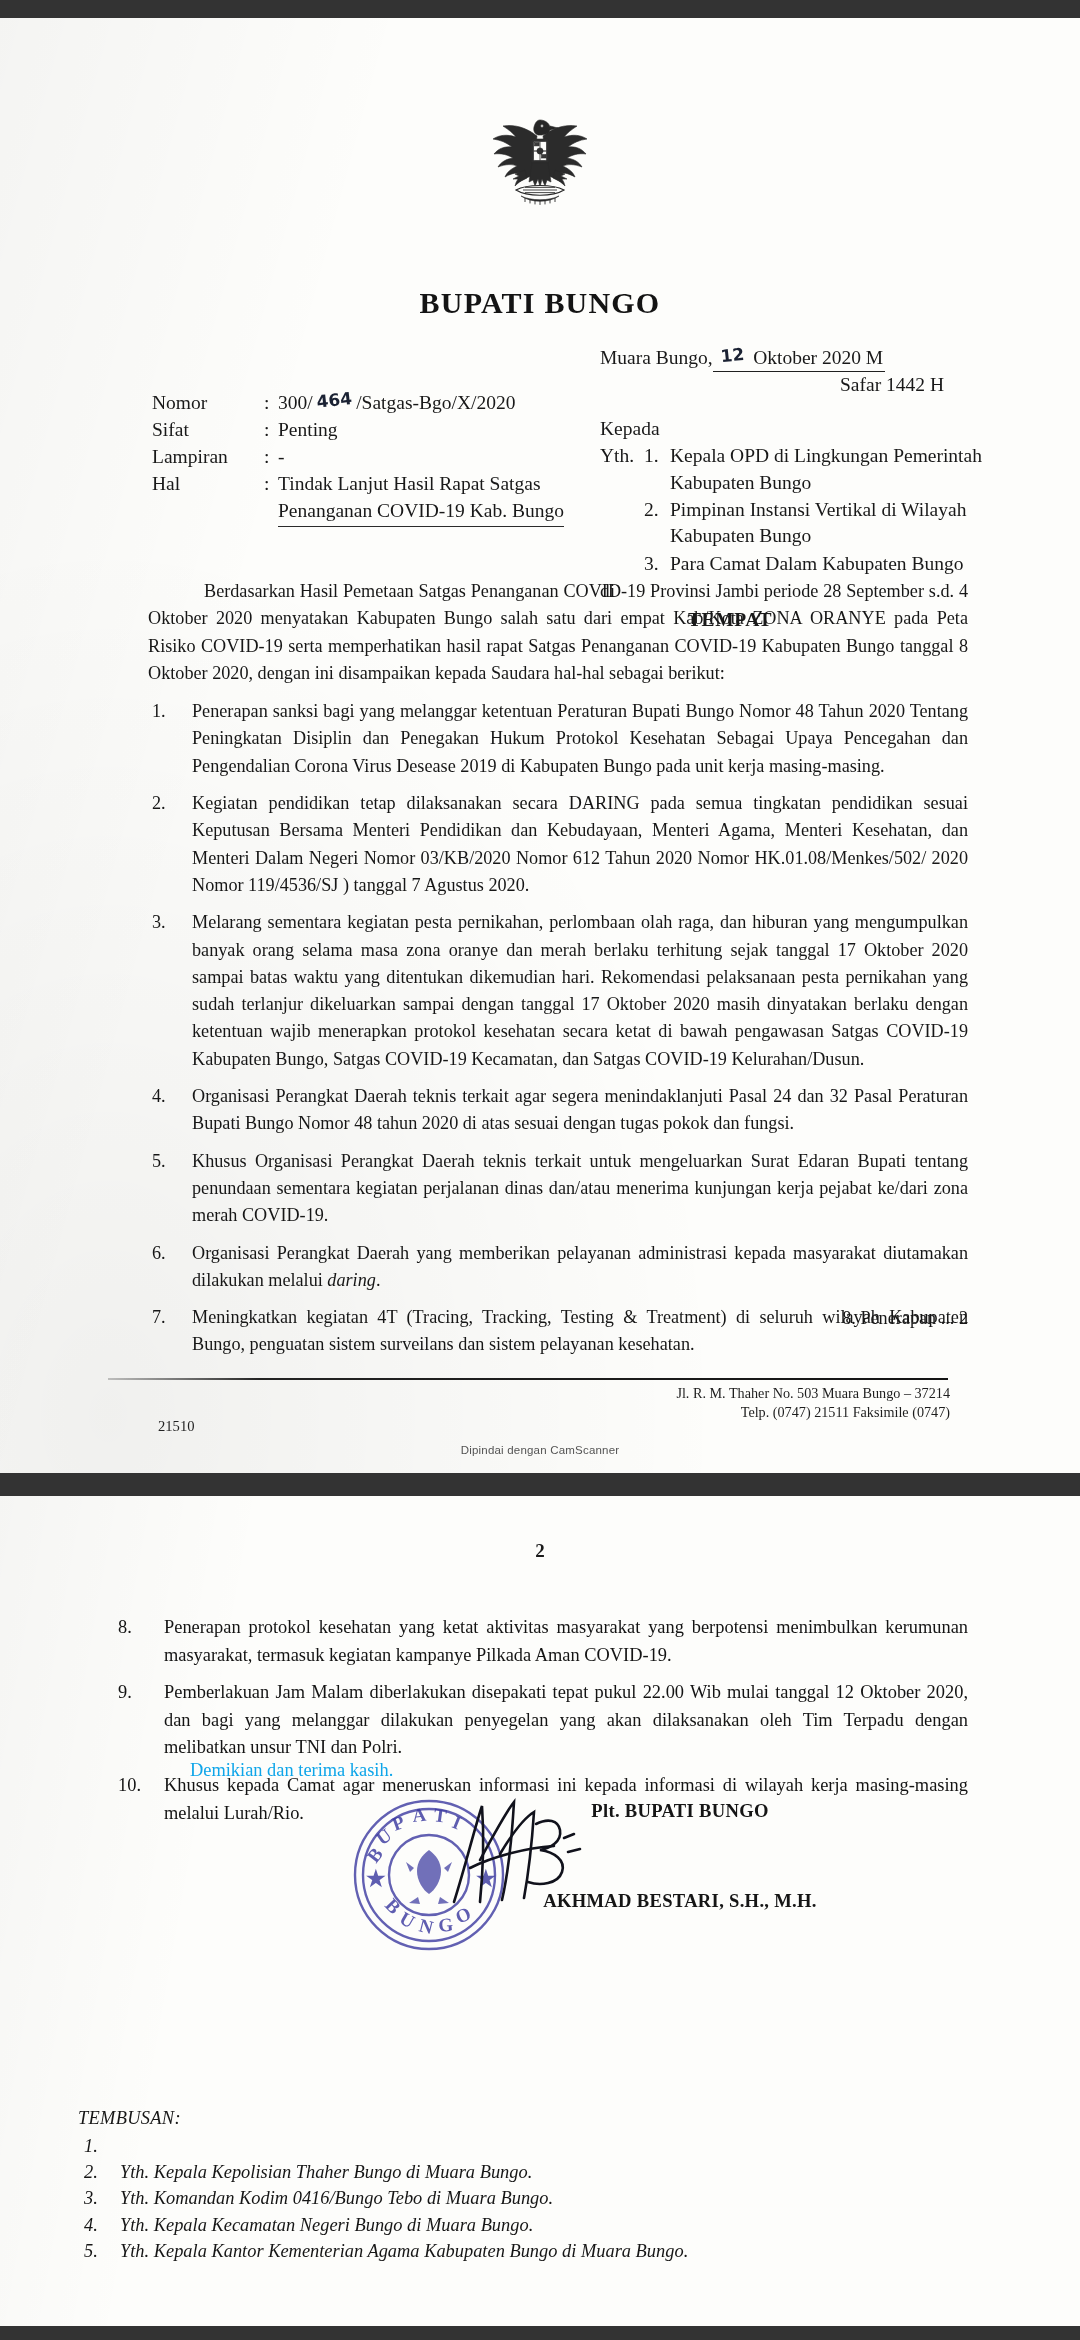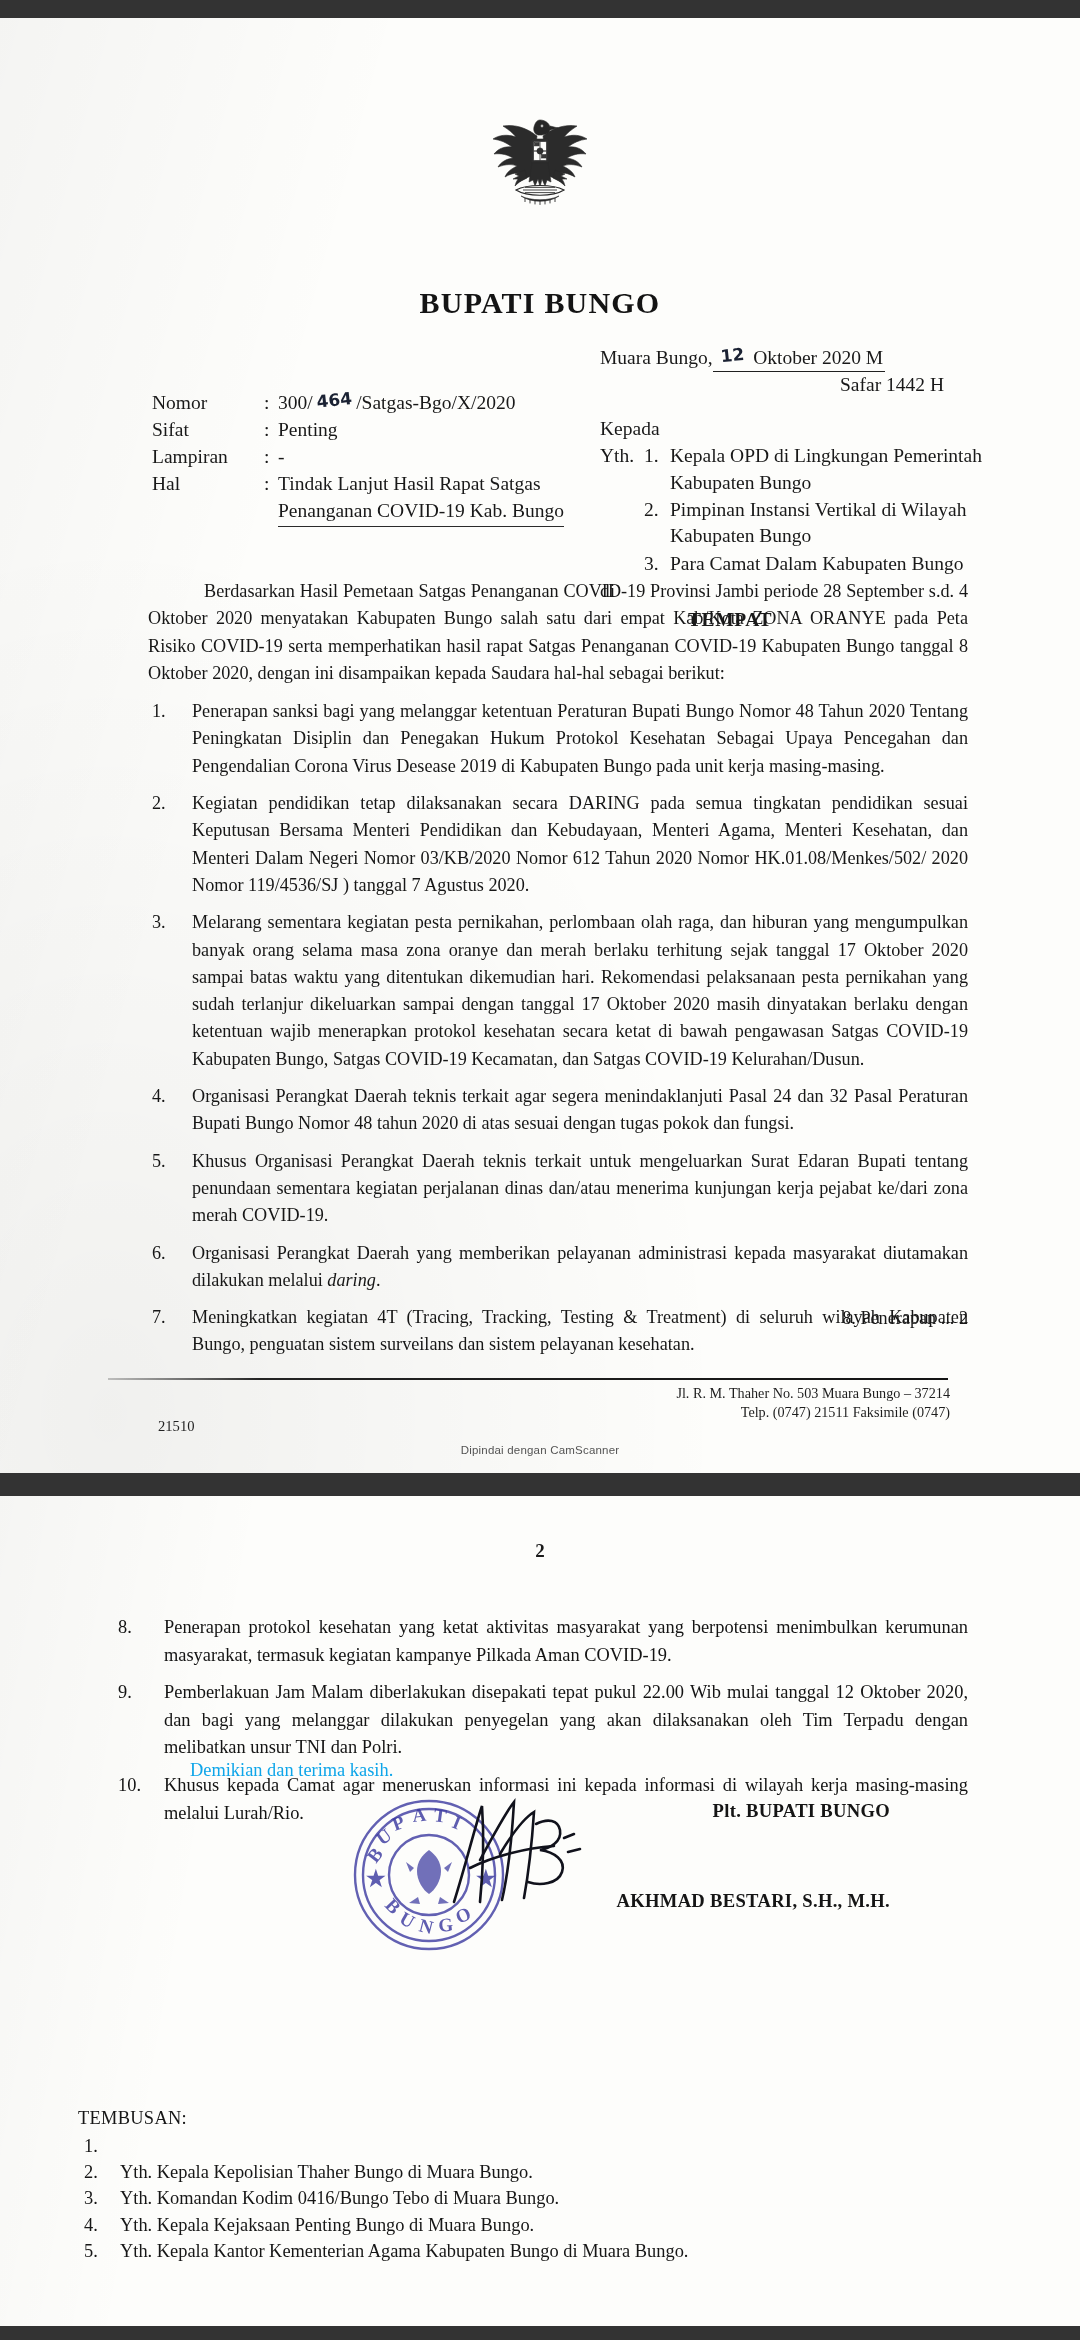--- a/index.html
+++ b/index.html
@@ -238,21 +238,21 @@
     top: 1760px;
     font-size: 18.4px;
     color: #0ea5e9;
   }
 
   .signblock {
     position: absolute;
     left: 470px;
     top: 1800px;
     width: 420px;
-    text-align: right;
+    text-align: center;
     font-size: 18.6px;
     color: #151515;
   }
   .sign-title { font-weight: bold; letter-spacing: 0.3px; }
   .sign-name {
     font-weight: bold;
     letter-spacing: 0.3px;
     margin-top: 68px;
   }
 
@@ -274,20 +274,21 @@
   }
 
   .tembusan {
     position: absolute;
     left: 78px;
     top: 2105px;
     width: 900px;
     font-size: 18.4px;
     color: #161616;
     line-height: 1.42;
+    font-style: italic;
   }
   .tembusan-title { margin-bottom: 2px; letter-spacing: 0.3px; }
   ol.cclist { list-style: none; margin:0; padding:0; }
   ol.cclist > li { display:flex; }
   ol.cclist > li > .ln { flex: 0 0 42px; width: 42px; padding-left: 6px; }
 </style>
 </head>
 <body>
 
 <div class="viewer">
@@ -526,21 +527,21 @@
       <li>
         <span class="ln">2.</span>
         <span>Yth. Kepala Kepolisian Thaher Bungo di Muara Bungo.</span>
       </li>
       <li>
         <span class="ln">3.</span>
         <span>Yth. Komandan Kodim 0416/Bungo Tebo di Muara Bungo.</span>
       </li>
       <li>
         <span class="ln">4.</span>
-        <span>Yth. Kepala Kejaksaan Penting Bungo di Muara Bungo.</span>
+        <span>Yth. Kepala Kecamatan Negeri Bungo di Muara Bungo.</span>
       </li>
       <li>
         <span class="ln">5.</span>
         <span>Yth. Kepala Kantor Kementerian Agama Kabupaten Bungo di Muara Bungo.</span>
       </li>
     </ol>
   </div>
 
 </div>
 

